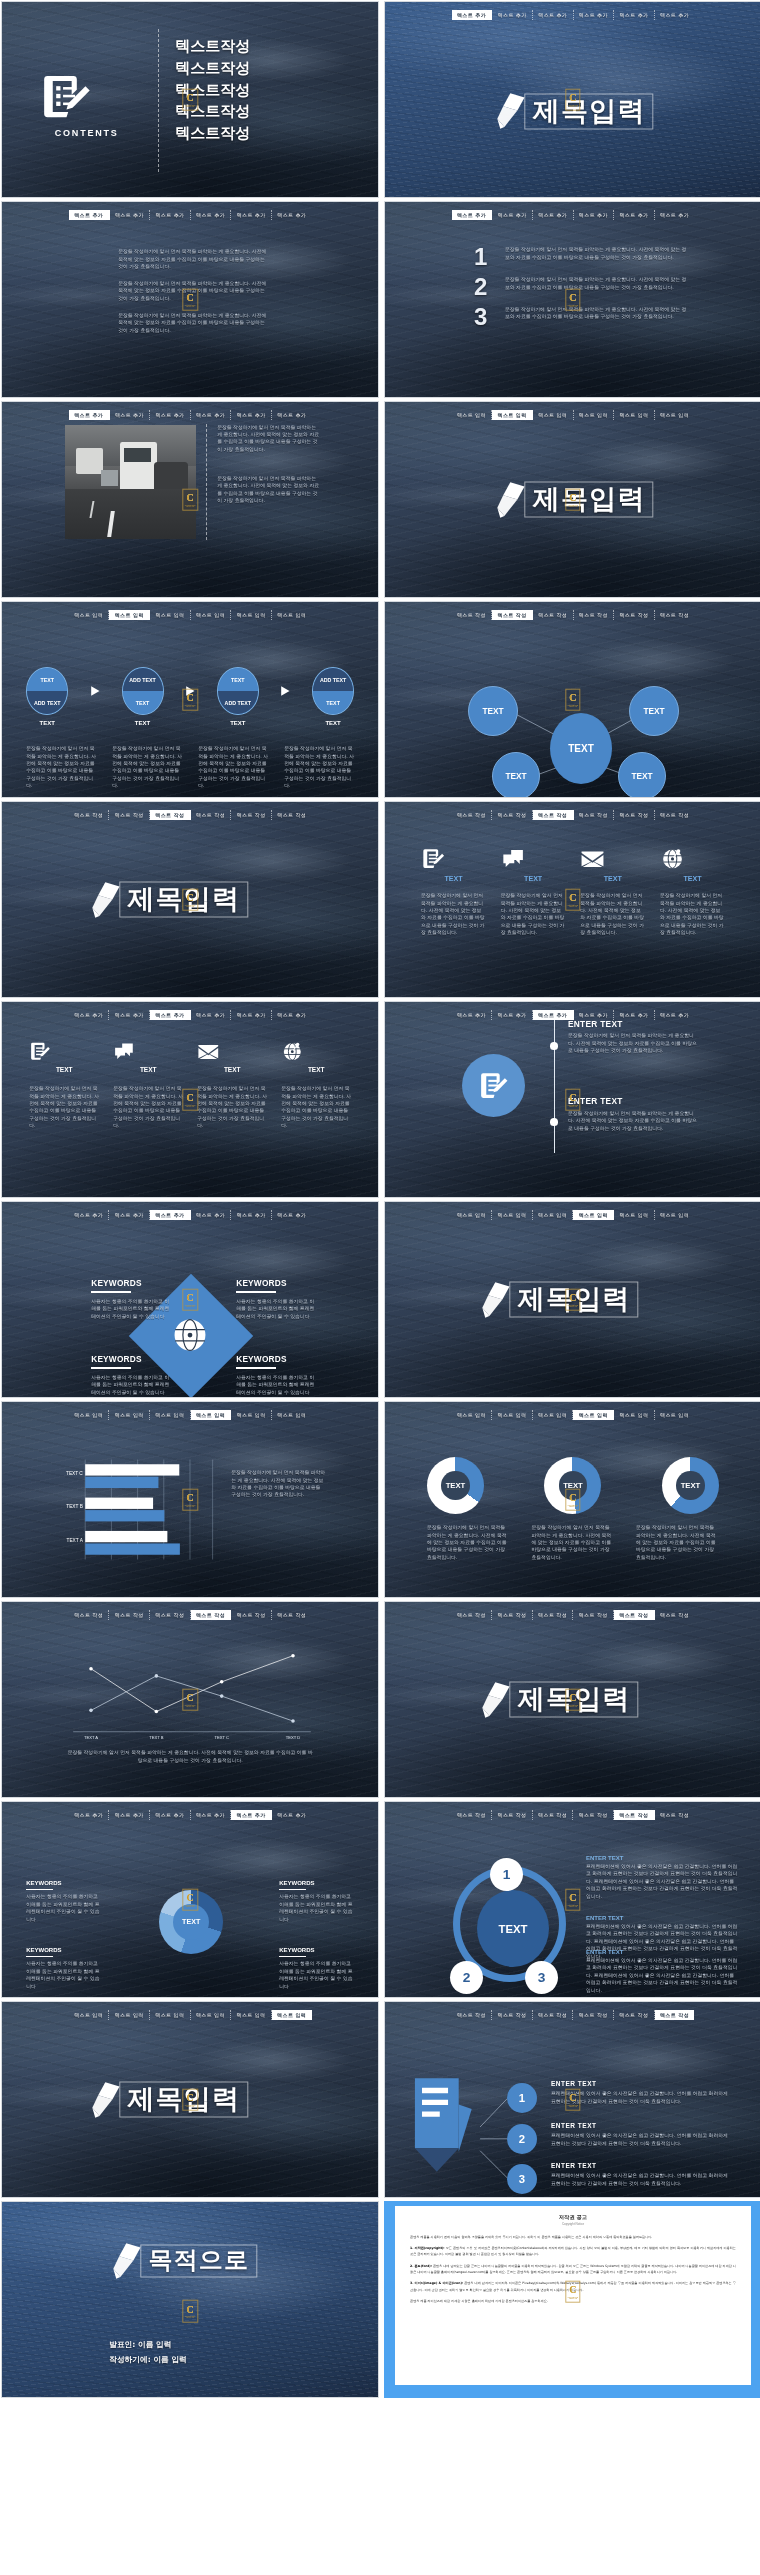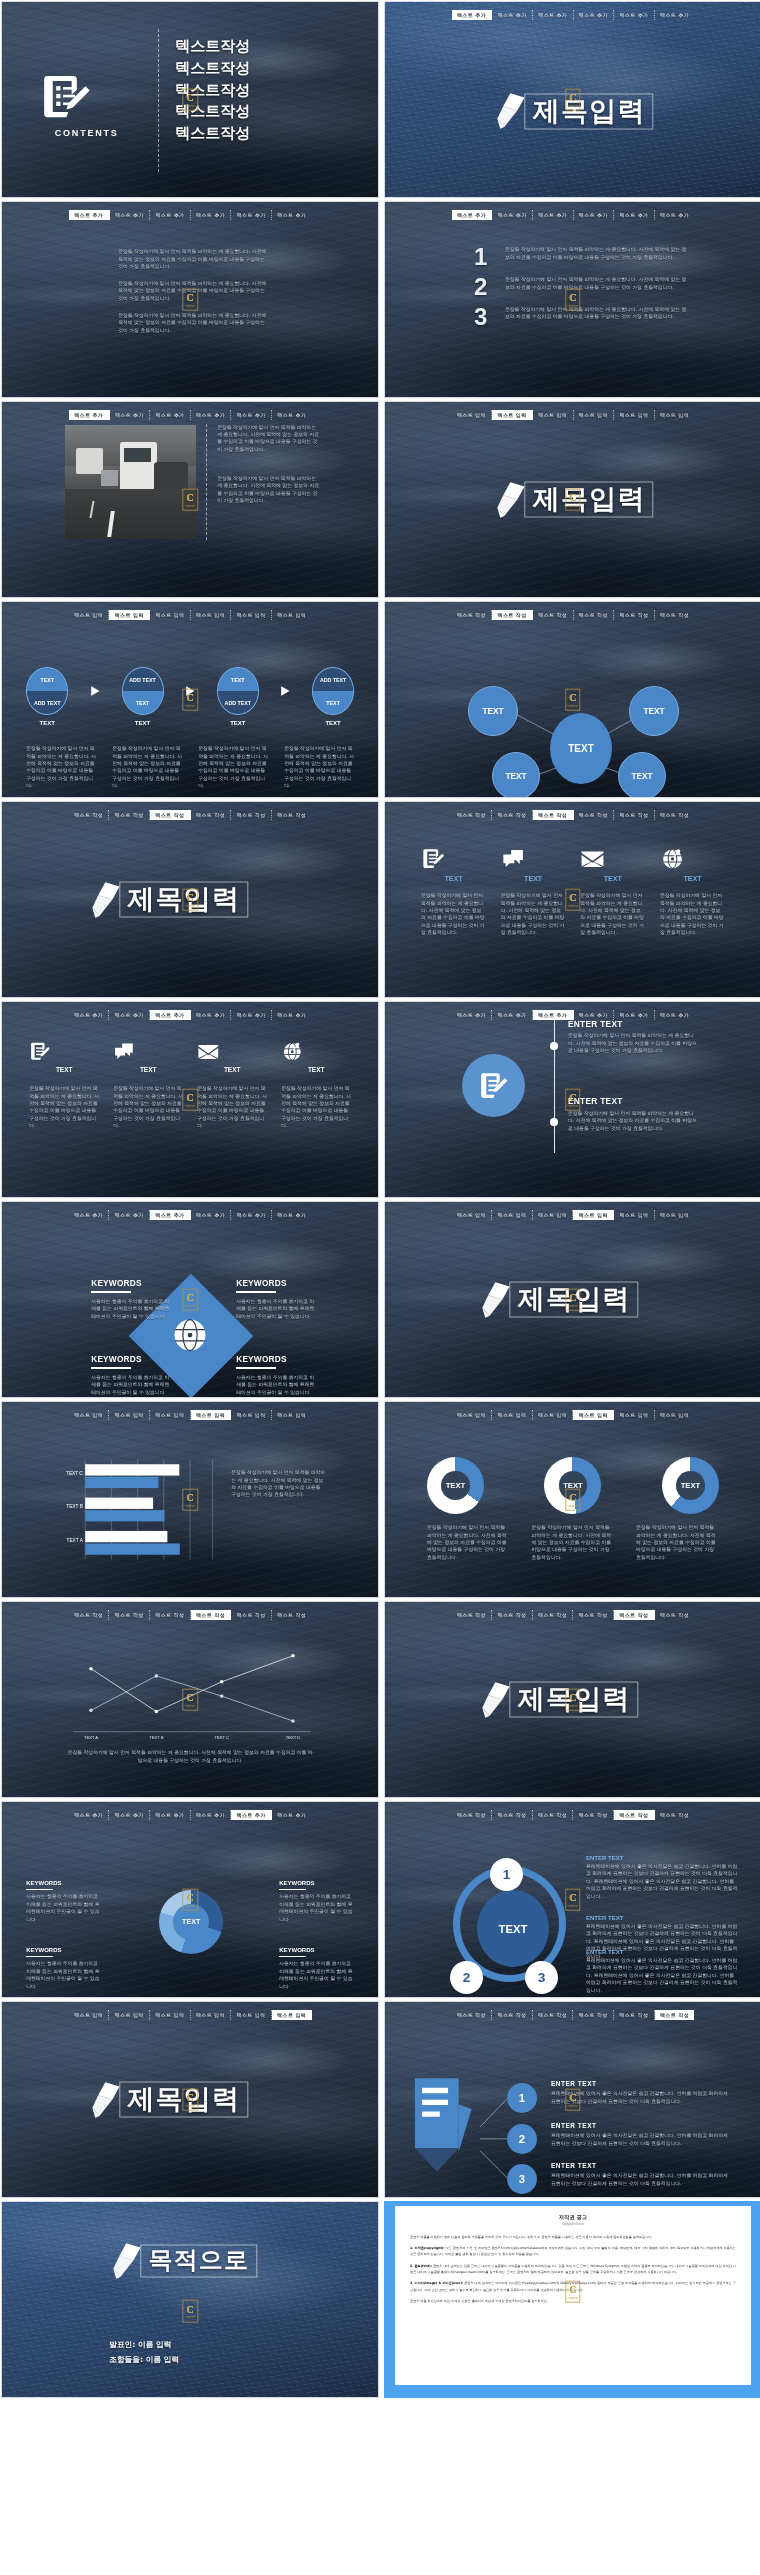--- a/index.html
+++ b/index.html
@@ -1004,21 +1004,21 @@
     <div class="title-block" style="left:48%; top:30%">
       <svg class="title-quill" viewBox="0 0 60 66">
         <path fill="#fff" d="M30 3 L54 10 L42 32 L18 25 Z"></path>
         <path fill="#fff" d="M18 25 L42 32 L20 60 L8 46 Z" opacity=".95"></path>
         <path fill="#fff" d="M8 46 L20 60 L13 63 Z"></path>
       </svg>
       <div class="title-text ko" style="font-size:24px">목적으로</div>
     </div>
     <div style="position:absolute;left:107px;top:138px;z-index:5">
       <div class="ko" style="font-size:7.7px;font-weight:bold;color:#fff;margin-bottom:4.8px;text-shadow:0 0.6px 1.8px rgba(0,0,0,.6)">발표인: 이름 입력</div>
-      <div class="ko" style="font-size:7.7px;font-weight:bold;color:#fff;text-shadow:0 0.6px 1.8px rgba(0,0,0,.6)">조항들을: 이름 입력</div>
+      <div class="ko" style="font-size:7.7px;font-weight:bold;color:#fff;text-shadow:0 0.6px 1.8px rgba(0,0,0,.6)">작성하기에: 이름 입력</div>
     </div>
     <div class="wm" style="top:56%">
       <span class="c">C</span>
       <span class="t">CONTENTS</span>
       <span class="t2">TEMPLATE</span>
     </div>
   </div>
 
   <div class="slide" style="border:none">
     <div class="copy-wrap">

